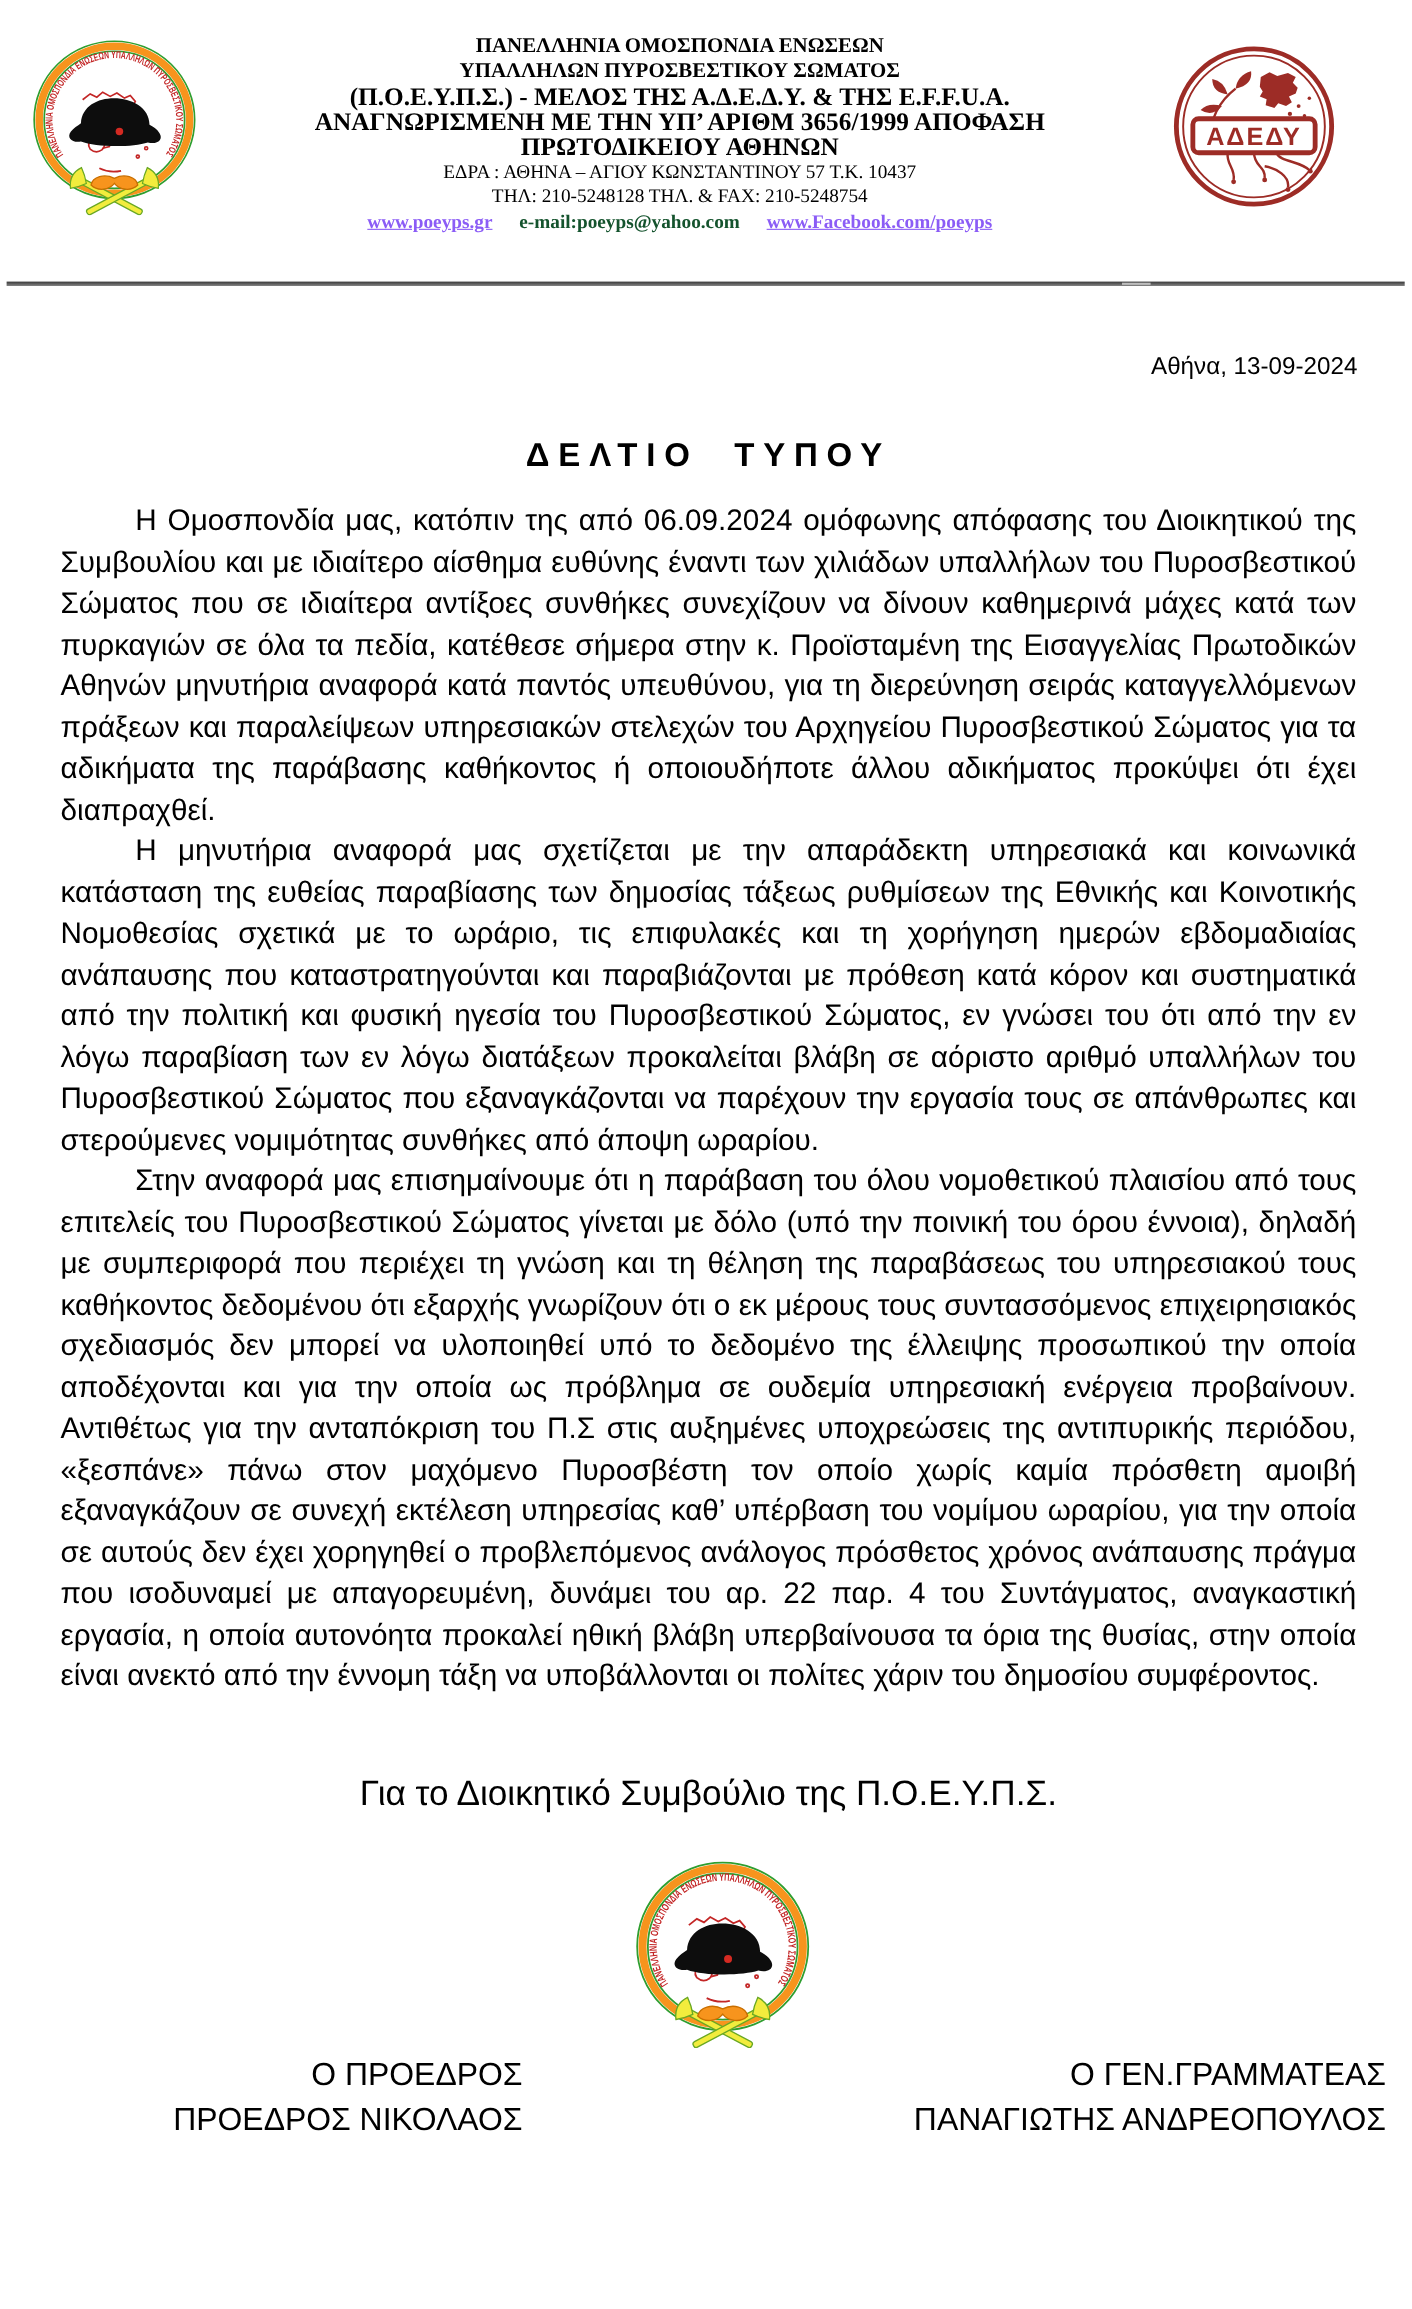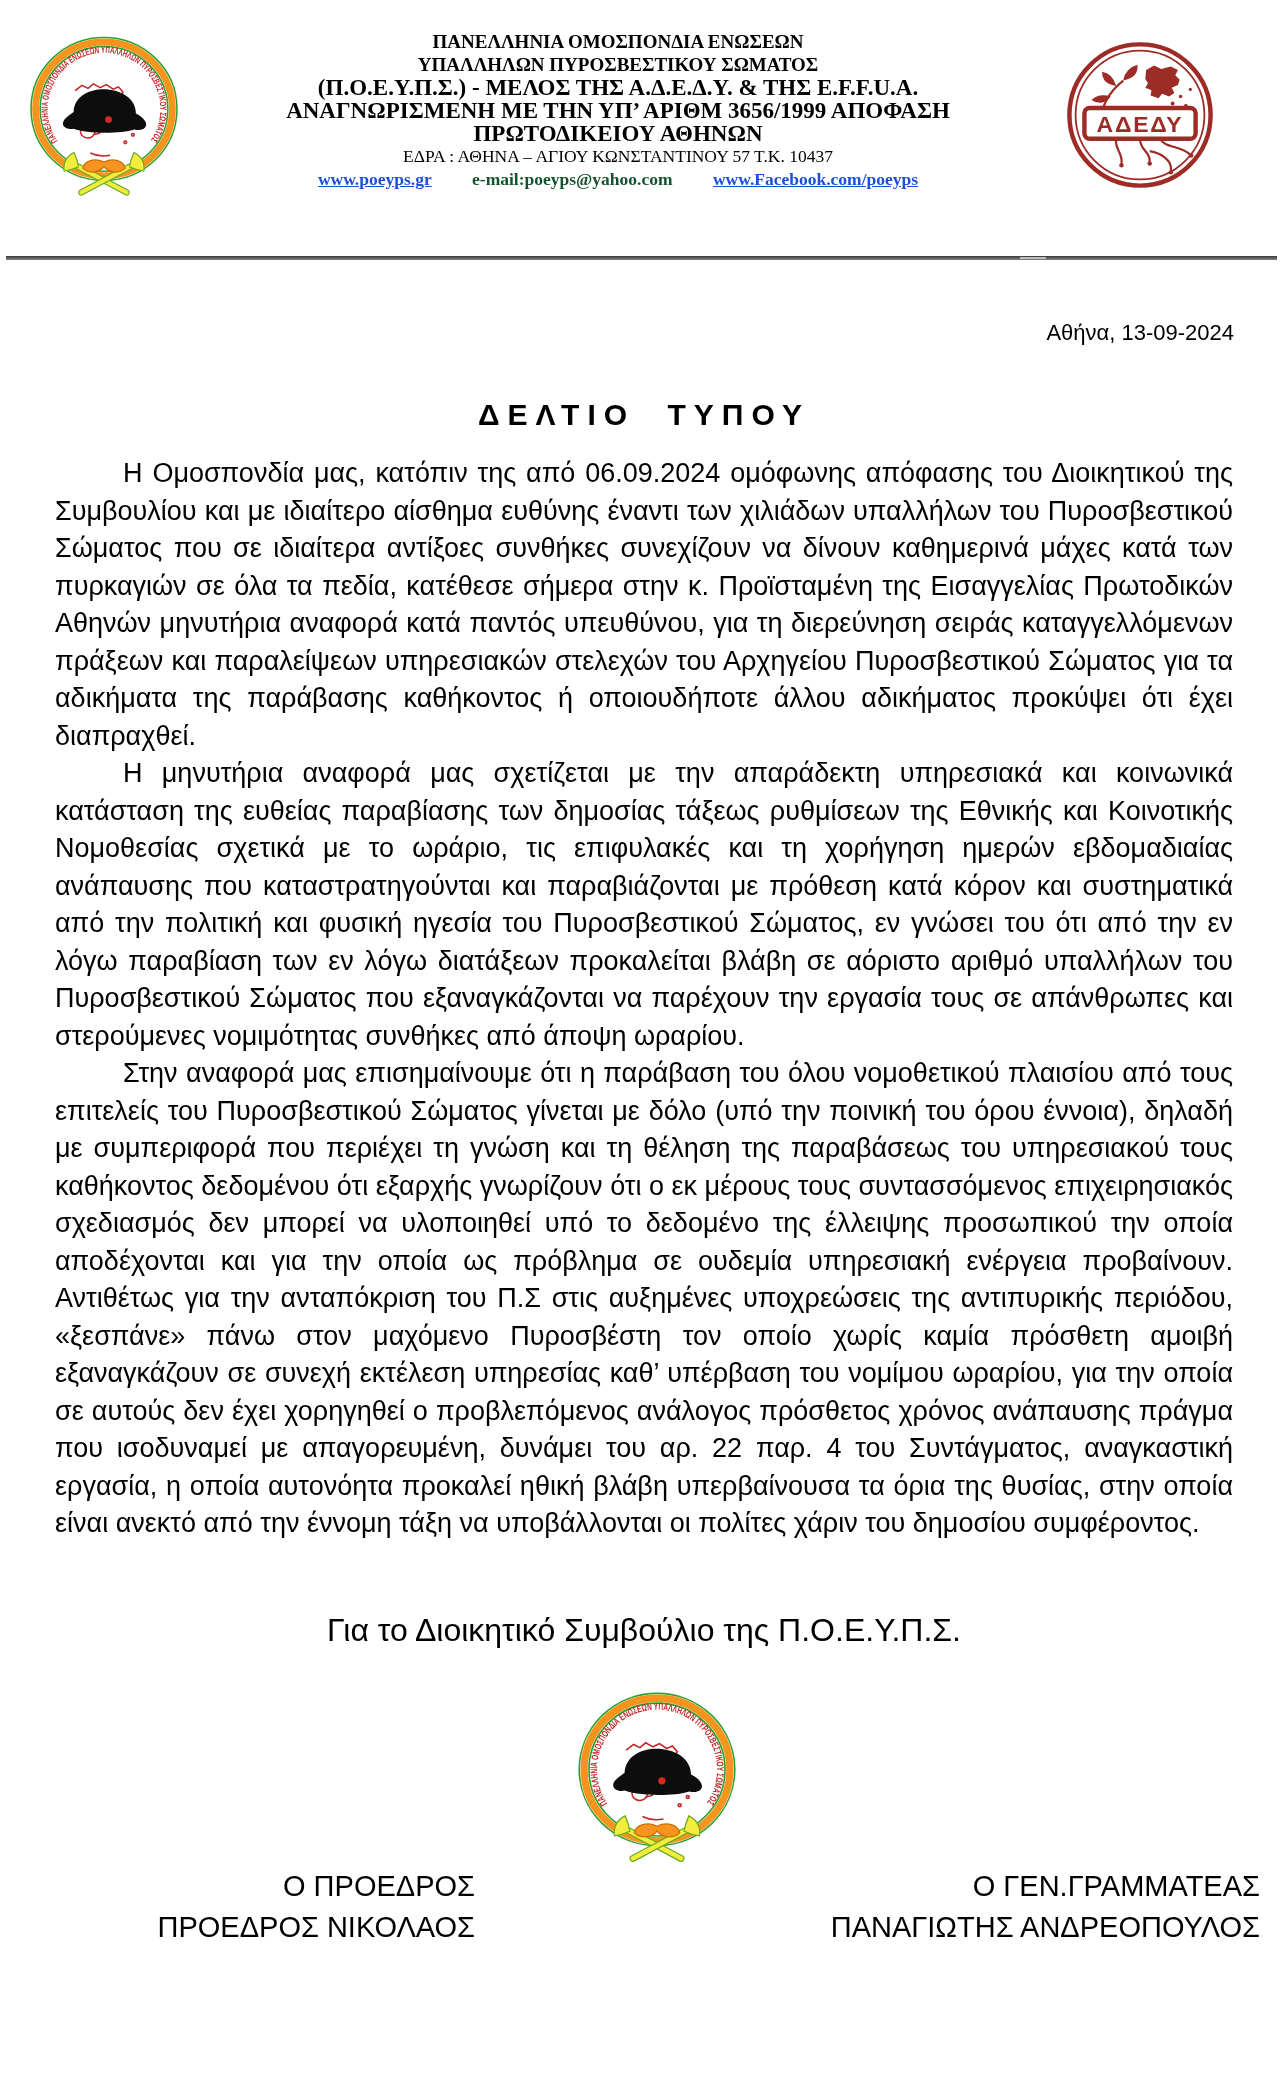--- a/index.html
+++ b/index.html
@@ -9,21 +9,21 @@
   
   .logo-left{position:absolute;left:28px;top:34px;width:152px;height:162px;}
   .logo-right{position:absolute;left:1062px;top:40px;width:156px;height:150px;}
   .org-block{position:absolute;left:238px;top:30px;width:760px;text-align:center;
              font-family:"Liberation Serif",serif;}
   .org-line{font-size:19px;line-height:23px;font-weight:bold;}
   .org-line.l3,.org-line.l4{font-size:23px;}
   .addr-line{font-size:17.5px;line-height:22px;font-weight:normal;}
   .contacts{font-size:18px;line-height:23px;font-weight:bold;}
   .links-line{font-size:17.5px;line-height:24px;font-weight:bold;}
-  .links-line .link{color:#1d4ed8;text-decoration:underline;margin:0 26px;cursor:pointer;}
+  .links-line .link{color:#8b5cf6;text-decoration:underline;margin:0 10px;cursor:pointer;}
   .links-line .email{color:#14532d;margin:0 10px;}
 
   .divider{position:absolute;left:6px;top:256px;width:1271px;height:4px;
            background:linear-gradient(#383838,#858585);}
   .divider .divider-notch{position:absolute;left:1014px;top:1px;width:26px;height:2px;background:#bdbdbd;}
 
   
   .date{position:absolute;right:50px;top:320px;font-size:22px;}
   .title{position:absolute;left:55px;top:398px;width:1178px;text-align:center;
          font-size:30px;font-weight:bold;letter-spacing:8px;word-spacing:16px;}
@@ -130,20 +130,21 @@
   <svg class="logo-left">
       <use href="#poeyps"></use>
     </svg>
 
   <div class="org-block">
     <div class="org-line">ΠΑΝΕΛΛΗΝΙΑ ΟΜΟΣΠΟΝΔΙΑ ΕΝΩΣΕΩΝ</div>
     <div class="org-line">ΥΠΑΛΛΗΛΩΝ ΠΥΡΟΣΒΕΣΤΙΚΟΥ ΣΩΜΑΤΟΣ</div>
     <div class="org-line l3">(Π.Ο.Ε.Υ.Π.Σ.) - ΜΕΛΟΣ ΤΗΣ Α.Δ.Ε.Δ.Υ. &amp; ΤΗΣ E.F.F.U.A.</div>
     <div class="org-line l4">ΑΝΑΓΝΩΡΙΣΜΕΝΗ ΜΕ ΤΗΝ ΥΠ’ ΑΡΙΘΜ 3656/1999 ΑΠΟΦΑΣΗ ΠΡΩΤΟΔΙΚΕΙΟΥ ΑΘΗΝΩΝ</div>
     <div class="addr-line">ΕΔΡΑ : ΑΘΗΝΑ – ΑΓΙΟΥ ΚΩΝΣΤΑΝΤΙΝΟΥ 57 Τ.Κ. 10437</div>
+    <div class="addr-line">ΤΗΛ: 210-5248128 ΤΗΛ. &amp; FAX: 210-5248754</div>
     <div class="links-line">
       <span class="link">www.poeyps.gr</span>
       <span class="email">e-mail:poeyps@yahoo.com</span>
       <span class="link">www.Facebook.com/poeyps</span>
     </div>
   </div>
 
   <svg class="logo-right">
       <use href="#adedy"></use>
     </svg>

